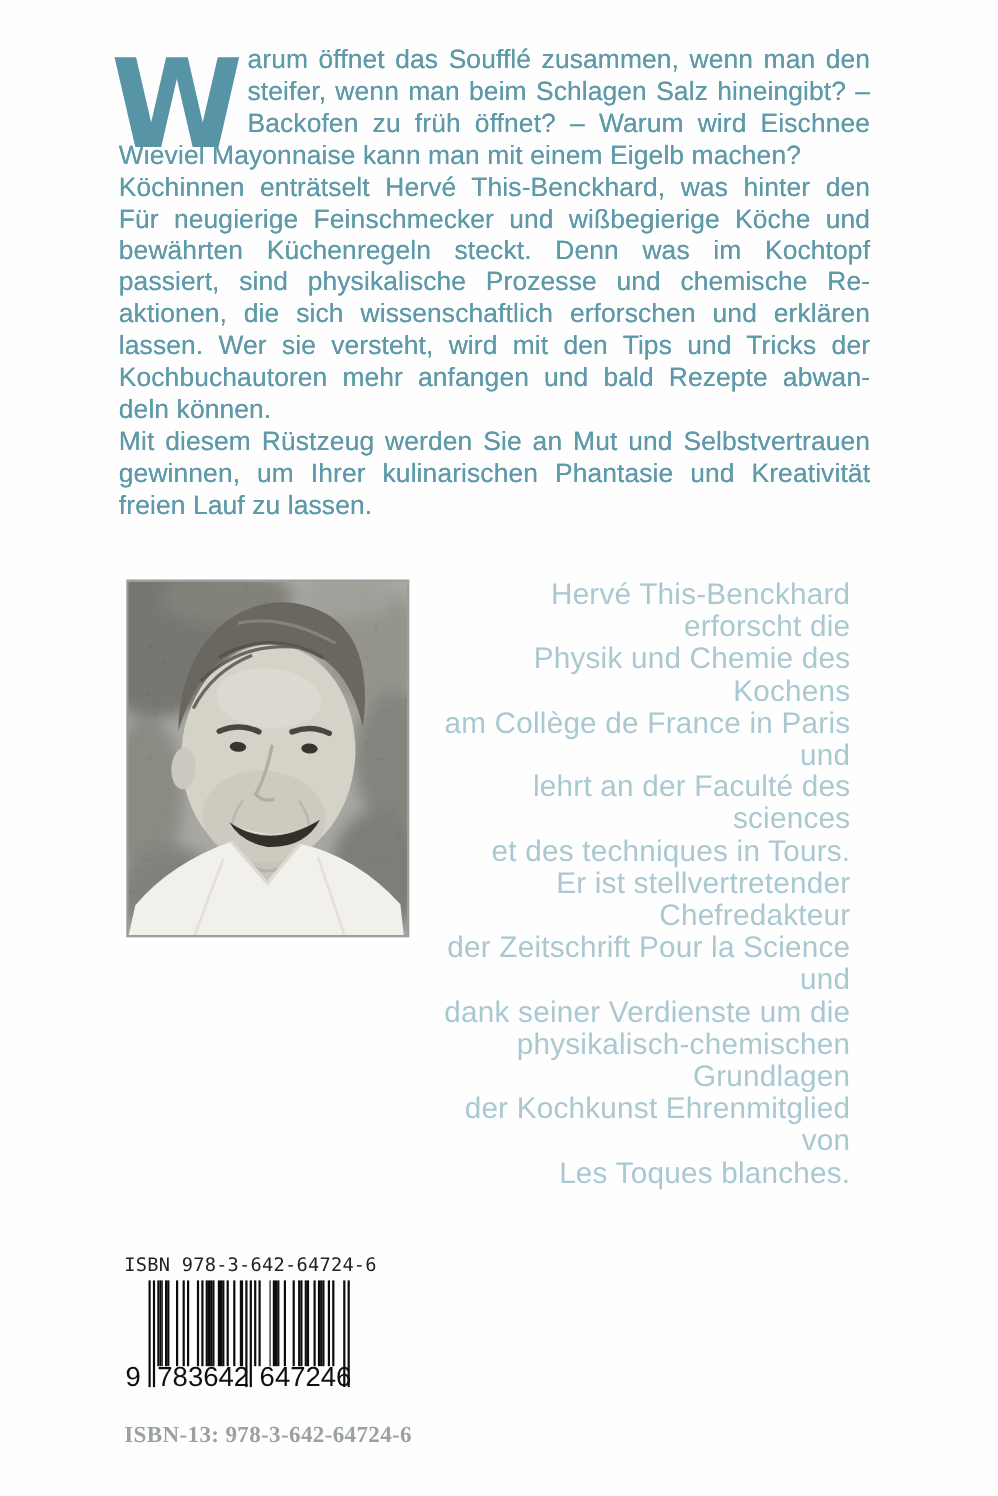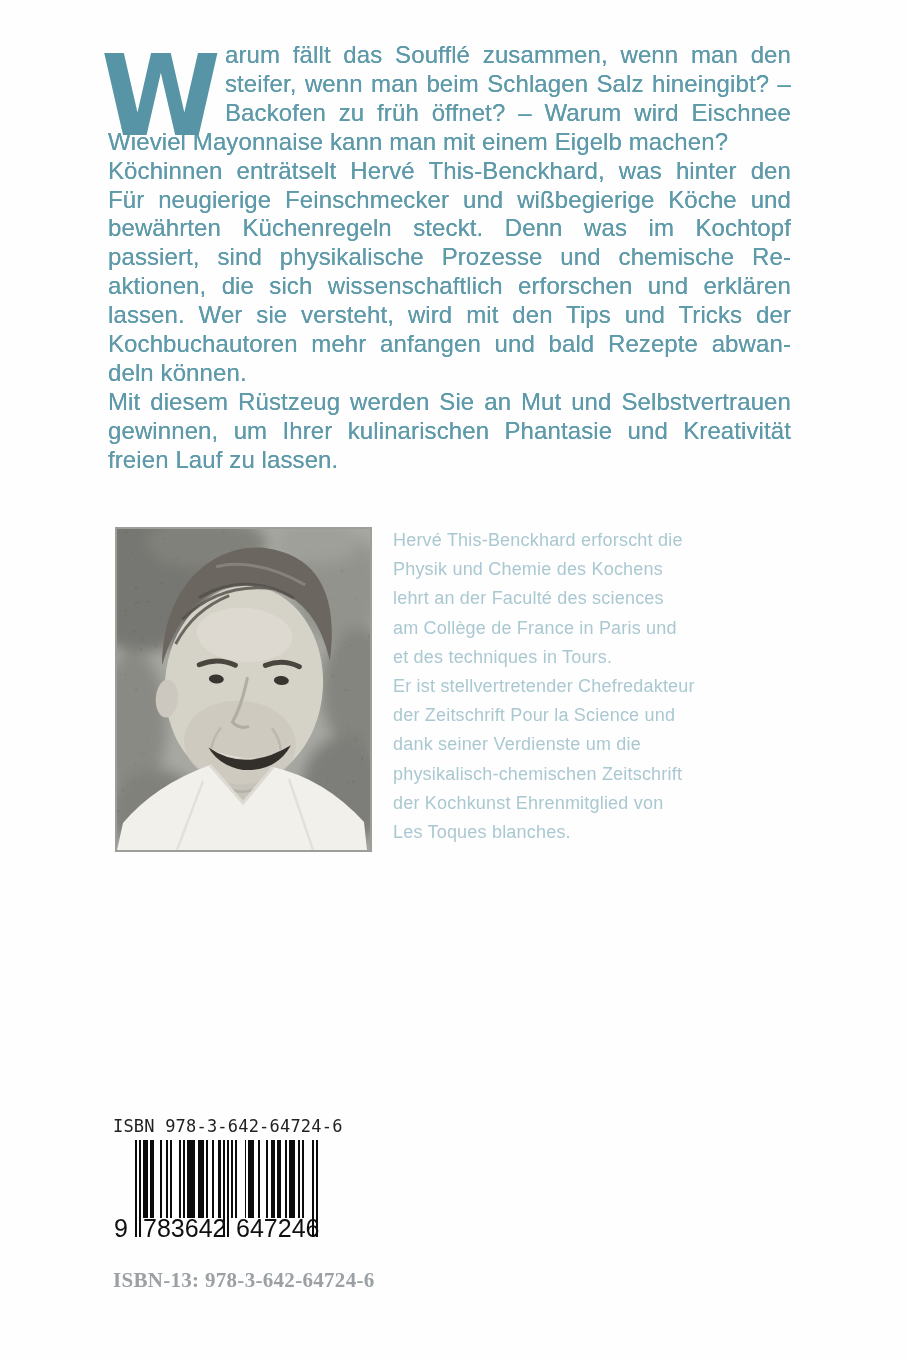--- a/index.html
+++ b/index.html
@@ -20,27 +20,27 @@
            transform:scaleX(.97);transform-origin:left top;
            text-shadow:none;}
 
   
   .photo{position:absolute;left:115px;top:527px;width:257px;height:325px;
          margin:0;border:2px solid #9d9e99;box-sizing:border-box;background:#a7a7a0;}
   .photo svg{display:block;width:100%;height:100%;}
 
   
   .bio{position:absolute;left:393px;top:526px;width:380px;
-       font-size:18px;line-height:29.2px;color:#aac8d1;letter-spacing:.2px;}
+       font-size:27px;line-height:29.2px;color:#aac8d1;letter-spacing:.2px;text-align:right;}
   .bio .bioline{min-height:29.2px;}
 
   
   .barcode{position:absolute;left:113px;top:1116px;width:260px;}
   .bc-label{font-family:"DejaVu Sans Mono","Liberation Mono",monospace;
-            font-size:17px;color:#222;letter-spacing:.2px;white-space:nowrap;}
+            font-size:17px;color:#222;letter-spacing:.2px;white-space:nowrap;margin-top:24px;}
   .bc-wrap{position:relative;margin-left:22px;margin-top:4px;height:100px;}
   .bars{display:flex;align-items:flex-start;height:97px;}
   .bars .m{flex:none;width:1.93px;height:78px;}
   .bars .m.on{background:#0c0c0c;}
   .bars .m.tall{height:97px;}
   .bc-digits{position:absolute;top:74px;left:0;width:183px;height:26px;
              font-size:25px;color:#101010;}
   .bc-digits .d9{position:absolute;left:-21px;top:0;}
   .bc-digits .g{position:absolute;top:0;display:flex;justify-content:space-between;}
   .bc-digits .g1{left:8px;width:80px;}
@@ -49,21 +49,21 @@
              font-size:21px;color:#9aa0a3;letter-spacing:.3px;white-space:nowrap;}
 </style>
 </head>
 <body>
 
 <div class="page">
 
   <section class="synopsis">
     <span class="dropcap">W</span>
     <div id="syn-lines">
-        <div class="bline just ind">arum fällt das Soufflé zusammen, wenn man den</div>
+        <div class="bline just ind">arum öffnet das Soufflé zusammen, wenn man den</div>
         <div class="bline just ind">steifer, wenn man beim Schlagen Salz hineingibt? –</div>
         <div class="bline just ind">Backofen zu früh öffnet? – Warum wird Eischnee</div>
         <div class="bline">Wieviel Mayonnaise kann man mit einem Eigelb machen?</div>
         <div class="bline just">Köchinnen enträtselt Hervé This-Benckhard, was hinter den</div>
         <div class="bline just">Für neugierige Feinschmecker und wißbegierige Köche und</div>
         <div class="bline just">bewährten Küchenregeln steckt. Denn was im Kochtopf</div>
         <div class="bline just">passiert, sind physikalische Prozesse und chemische Re-</div>
         <div class="bline just">aktionen, die sich wissenschaftlich erforschen und erklären</div>
         <div class="bline just">lassen. Wer sie versteht, wird mit den Tips und Tricks der</div>
         <div class="bline just">Kochbuchautoren mehr anfangen und bald Rezepte abwan-</div>
@@ -119,27 +119,27 @@
       </g>
       <path d="M0,321 L6,294 Q38,256 93,236 L126,274 L156,238 Q208,250 247,293 L250,321 Z" fill="#f1f0ea"></path>
       <path d="M93,236 L126,274 L156,238" fill="none" stroke="#dcdad2" stroke-width="3"></path>
       <path d="M60,321 L86,252 M196,321 L172,250" stroke="#e2e0d9" stroke-width="2.5" fill="none"></path>
     </svg>
   </figure>
 
   <section class="bio" id="bio-lines">
       <div class="bioline">Hervé This-Benckhard erforscht die</div>
       <div class="bioline">Physik und Chemie des Kochens</div>
+      <div class="bioline">am Collège de France in Paris und</div>
       <div class="bioline">lehrt an der Faculté des sciences</div>
-      <div class="bioline">am Collège de France in Paris und</div>
       <div class="bioline">et des techniques in Tours.</div>
       <div class="bioline">Er ist stellvertretender Chefredakteur</div>
       <div class="bioline">der Zeitschrift Pour la Science und</div>
       <div class="bioline">dank seiner Verdienste um die</div>
-      <div class="bioline">physikalisch-chemischen Zeitschrift</div>
+      <div class="bioline">physikalisch-chemischen Grundlagen</div>
       <div class="bioline">der Kochkunst Ehrenmitglied von</div>
       <div class="bioline">Les Toques blanches.</div>
     </section>
 
   <section class="barcode">
     <div class="bc-label">ISBN 978-3-642-64724-6</div>
     <div class="bc-wrap">
       <div class="bars" id="bars">
           <div class="m on tall"></div>
           <div class="m tall"></div>

